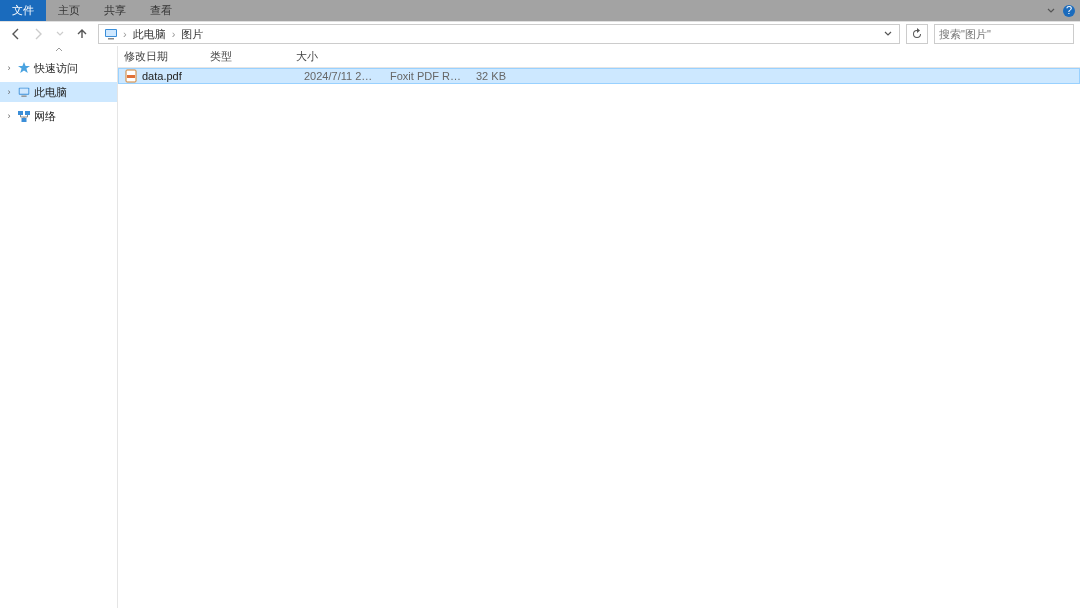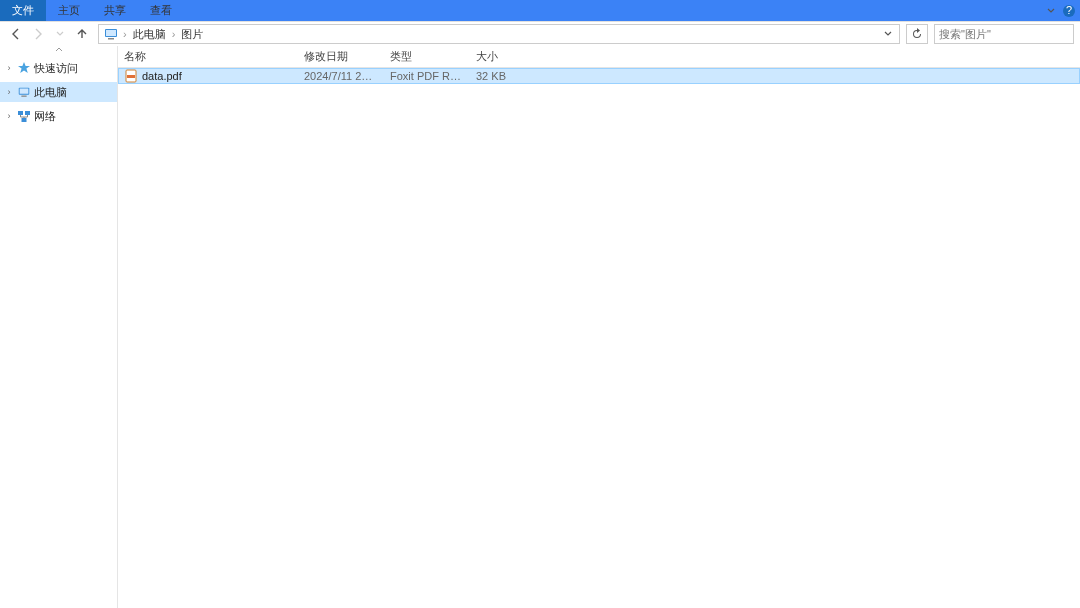--- a/index.html
+++ b/index.html
@@ -1,19 +1,19 @@
 <!DOCTYPE html>
 <html><head>
 <meta charset="utf-8">
 <style>
 * { margin: 0; padding: 0; box-sizing: border-box; font-family: "Microsoft YaHei", "Segoe UI", sans-serif; font-size: 11px; }
 body { width: 1080px; height: 608px; background: #fff; overflow: hidden; position: relative; }
 
 
-.ribbon { height: 22px; background: #3b82f6; display: flex; align-items: stretch; border-bottom: 1px solid #e0e0e0; position: relative; }
+.ribbon { height: 22px; background: #a3a3a3; display: flex; align-items: stretch; border-bottom: 1px solid #e0e0e0; position: relative; }
 .ribbon-tab { padding: 0 12px; display: flex; align-items: center; color: #333; cursor: pointer; }
 .ribbon-tab.active { background: #1a6bbd; color: #fff; }
 .ribbon-right { position: absolute; right: 4px; top: 0; height: 22px; display: flex; align-items: center; gap: 6px; }
 .chevron-down-icon svg, .help-icon svg { display: block; }
 
 
 .navbar { height: 24px; display: flex; align-items: center; padding: 0 6px; gap: 2px; }
 .nav-btn { width: 20px; height: 20px; display: flex; align-items: center; justify-content: center; color: #555; }
 .nav-btn.disabled { color: #bbb; }
 .breadcrumb { flex: 1; height: 20px; border: 1px solid #ccc; margin: 0 4px; display: flex; align-items: center; padding: 0 2px; background: #fff; }
@@ -171,21 +171,20 @@
             <rect x="4.5" y="9" width="5" height="4" fill="#3b8ed8"></rect>
             <path d="M3.5 6 L3.5 8 L10.5 8 L10.5 6 M7 8 L7 9" stroke="#888" stroke-width="1" fill="none"></path>
           </svg>
       </span>
       <span class="tree-label">网络</span>
     </div>
   </div>
 
   <div class="filelist">
     <div class="columns">
-      <div class="col name">名称</div>
       <div class="col date">修改日期</div>
       <div class="col type">类型</div>
       <div class="col size">大小</div>
     </div>
 
     <div class="row selected">
       <div class="cell name">
         <span class="file-icon">
           <svg width="14" height="14" viewBox="0 0 14 14">
               <rect x="2" y="1" width="10" height="12" rx="1" fill="#fff" stroke="#d08030" stroke-width="1"></rect>

